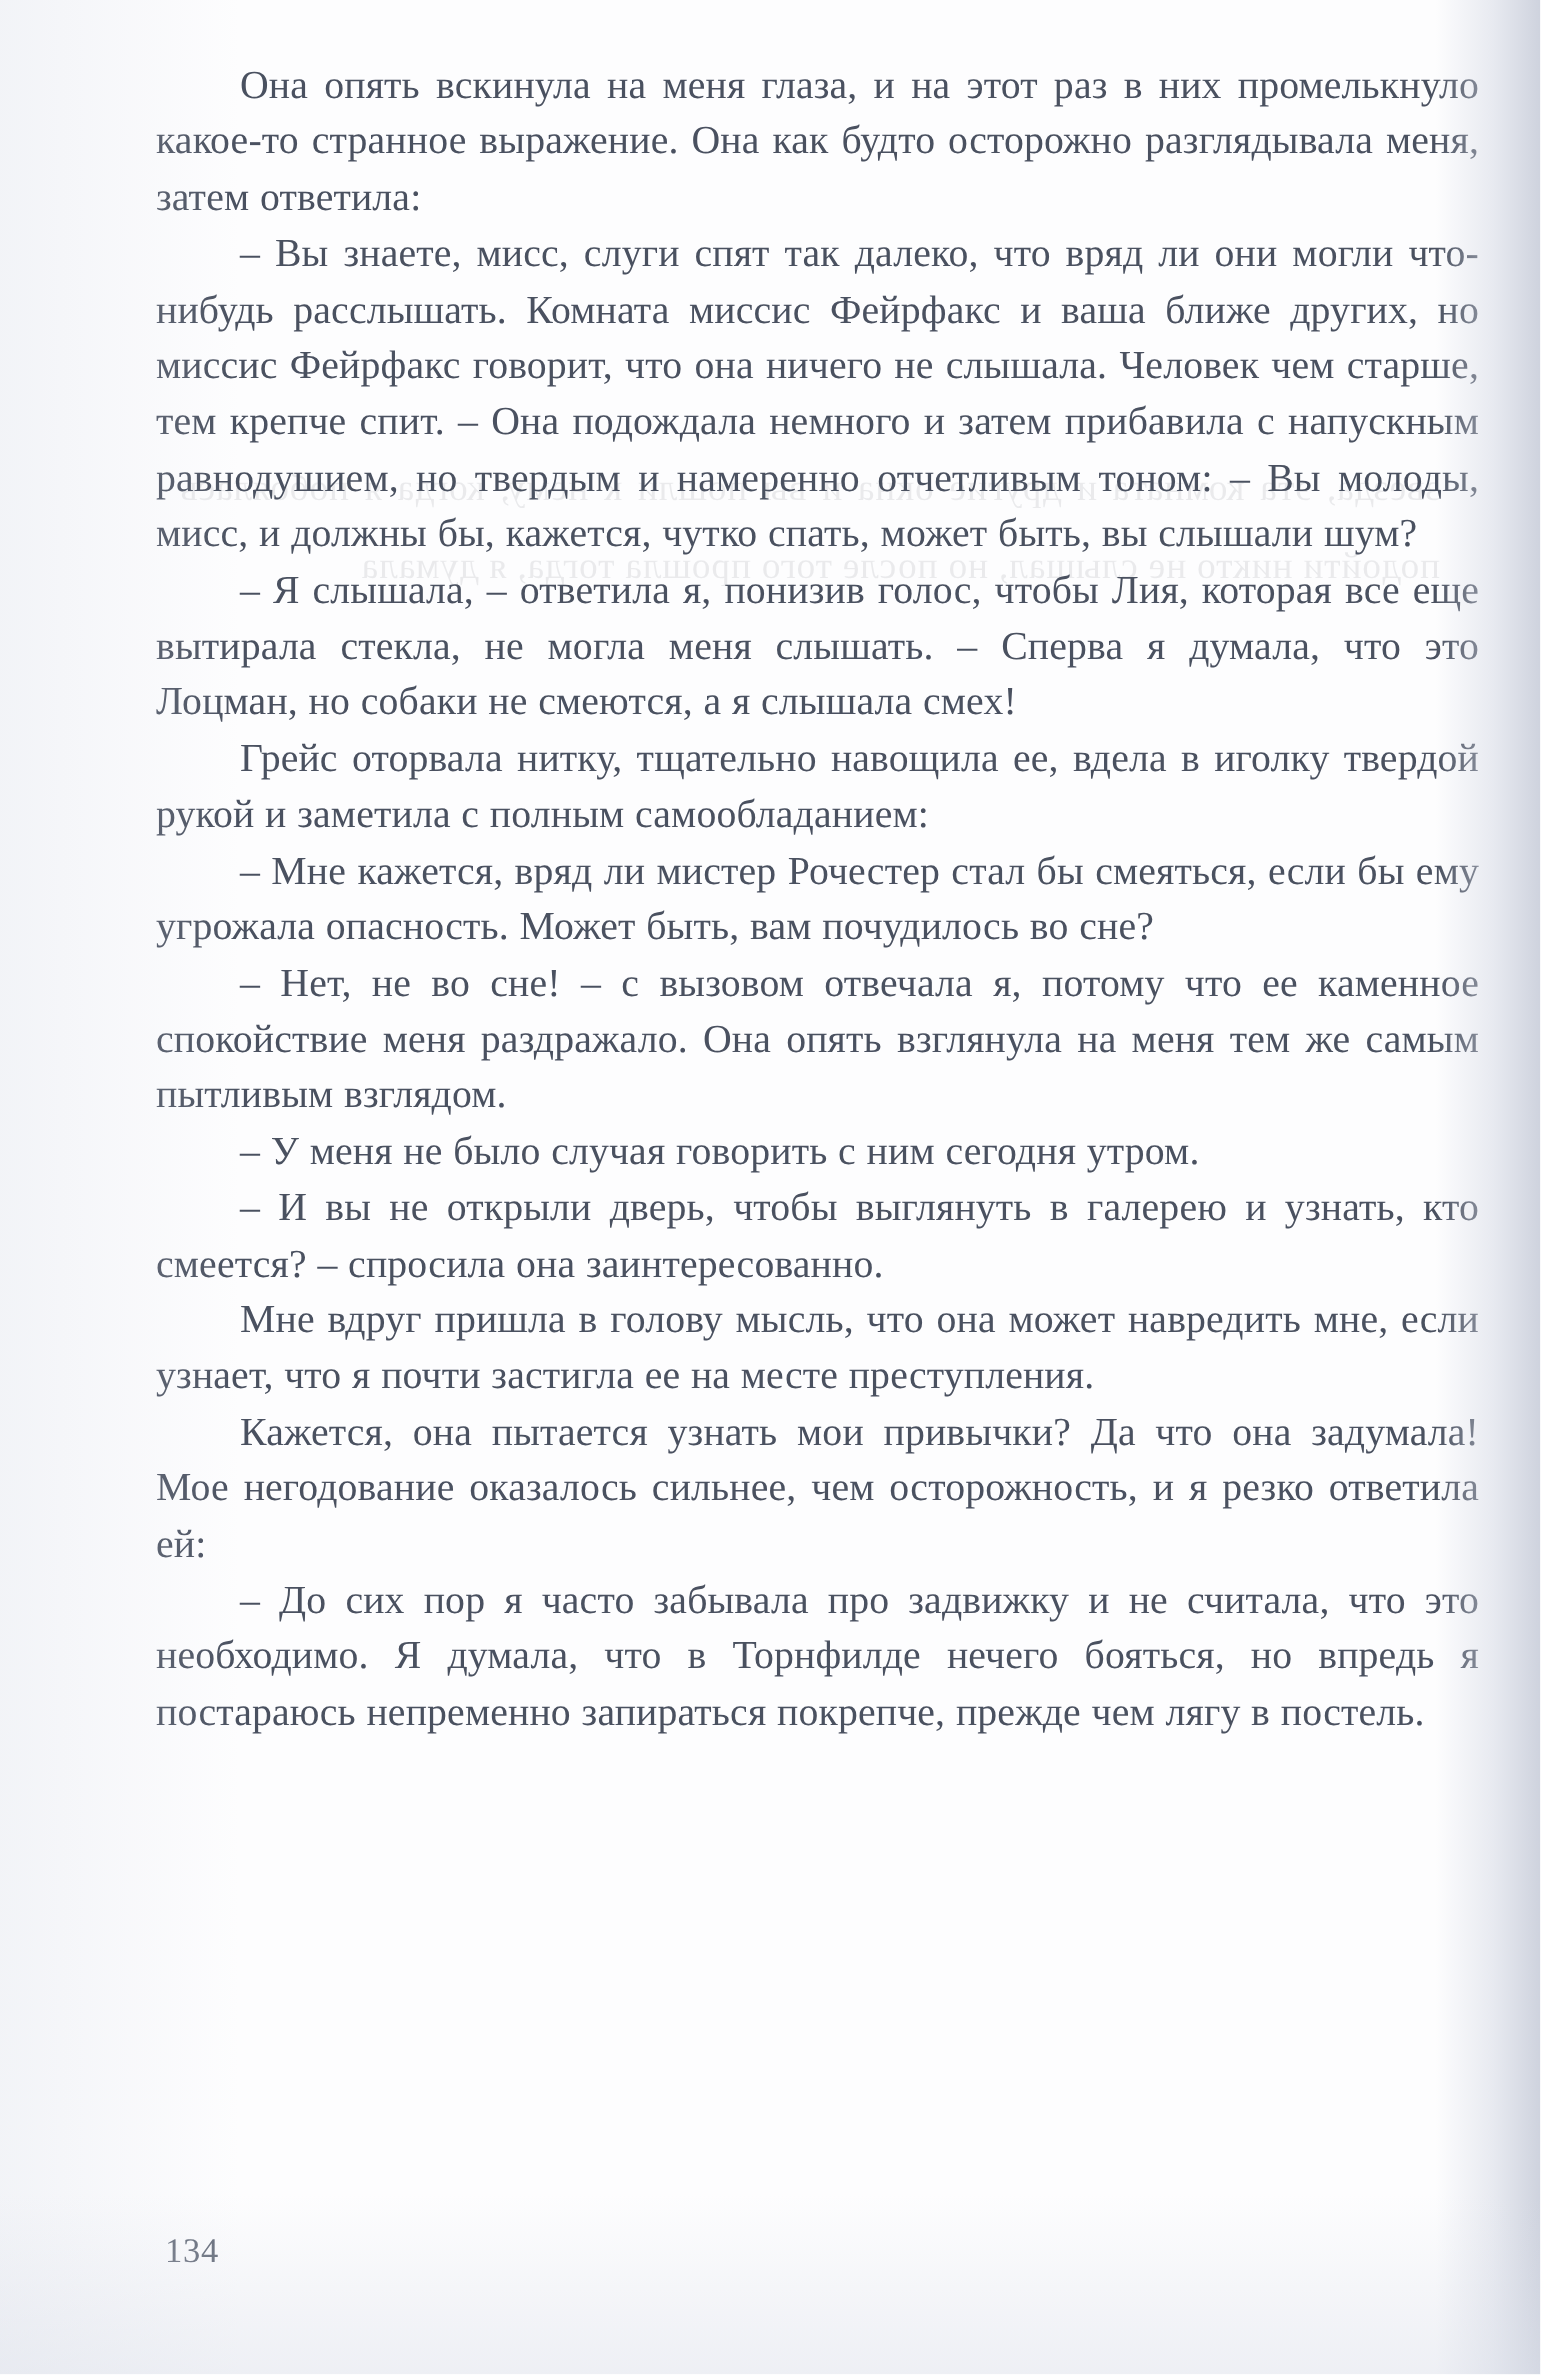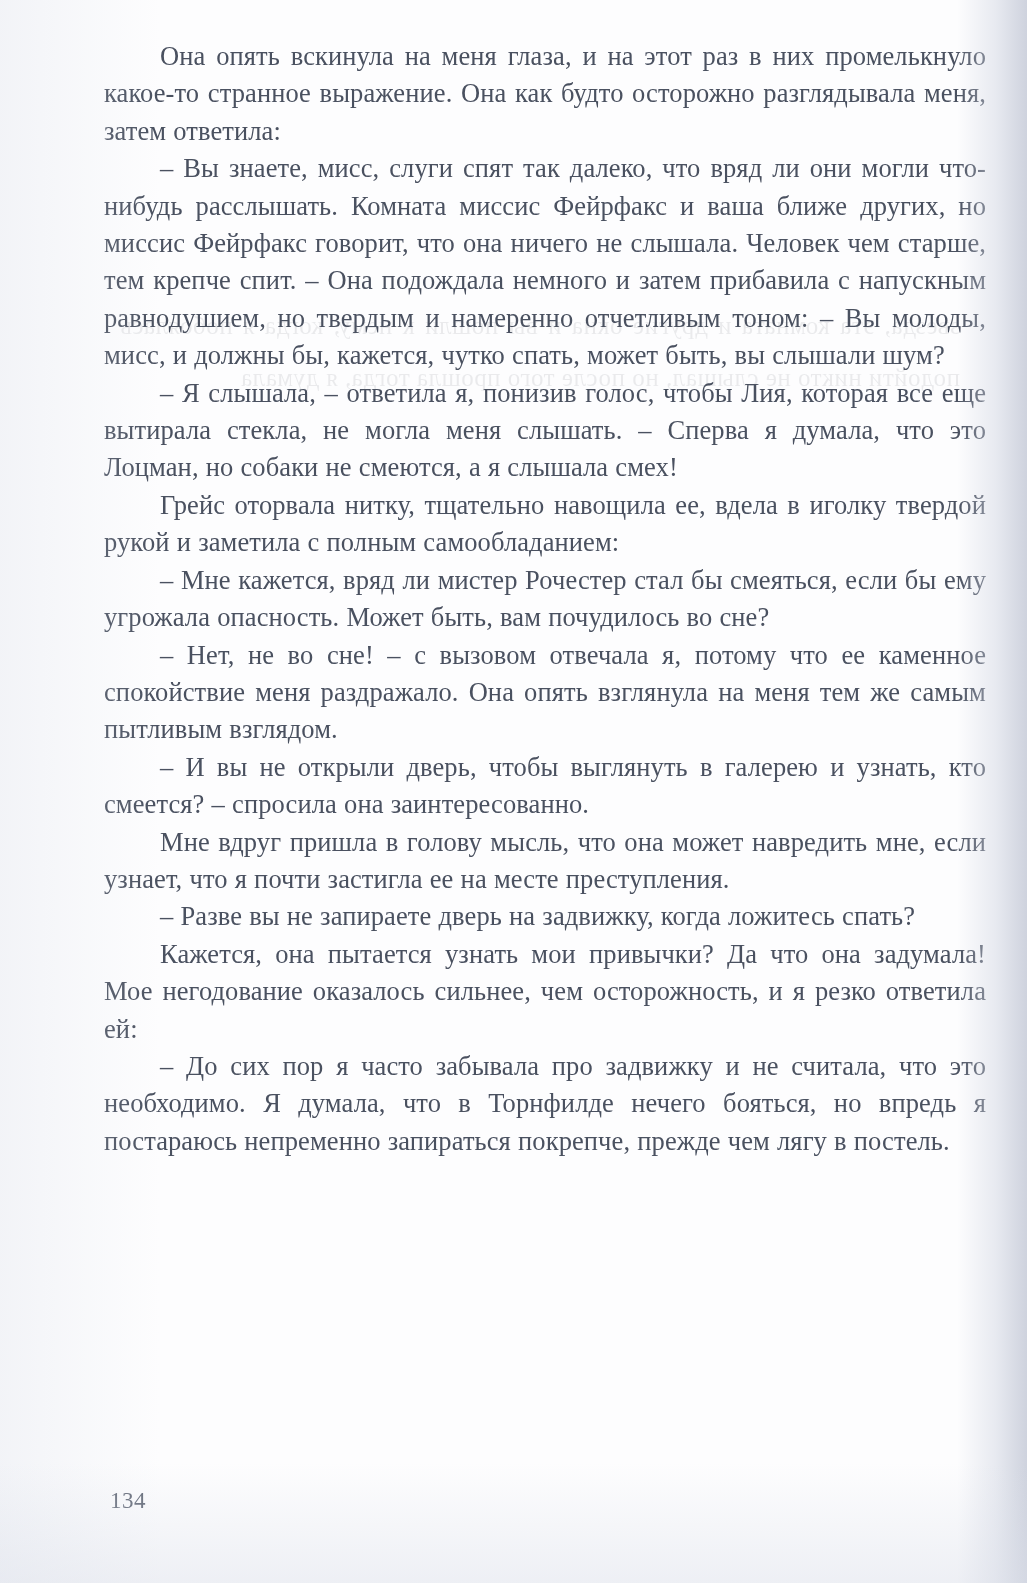--- a/index.html
+++ b/index.html
@@ -115,23 +115,23 @@
     <span>прошла тогда, я думала</span>
   </div>
 
   <div class="text-block">
     <p class="para">Она опять вскинула на меня глаза, и на этот раз в них промелькнуло какое-то странное выражение. Она как будто осторожно разглядывала меня, затем ответила:</p>
     <p class="para">– Вы знаете, мисс, слуги спят так далеко, что вряд ли они могли что-нибудь расслышать. Комната миссис Фейрфакс и ваша ближе других, но миссис Фейрфакс говорит, что она ничего не слышала. Человек чем старше, тем крепче спит. – Она подождала немного и затем прибавила с напускным равнодушием, но твердым и намеренно отчетливым тоном: – Вы молоды, мисс, и должны бы, кажется, чутко спать, может быть, вы слышали шум?</p>
     <p class="para">– Я слышала, – ответила я, понизив голос, чтобы Лия, которая все еще вытирала стекла, не могла меня слышать. – Сперва я думала, что это Лоцман, но собаки не смеются, а я слышала смех!</p>
     <p class="para">Грейс оторвала нитку, тщательно навощила ее, вдела в иголку твердой рукой и заметила с полным самообладанием:</p>
     <p class="para">– Мне кажется, вряд ли мистер Рочестер стал бы смеяться, если бы ему угрожала опасность. Может быть, вам почудилось во сне?</p>
     <p class="para">– Нет, не во сне! – с вызовом отвечала я, потому что ее каменное спокойствие меня раздражало. Она опять взглянула на меня тем же самым пытливым взглядом.</p>
+    <p class="para">– У меня не было случая говорить с ним сегодня утром.</p>
     <p class="para">– И вы не открыли дверь, чтобы выглянуть в галерею и узнать, кто смеется? – спросила она заинтересованно.</p>
     <p class="para">Мне вдруг пришла в голову мысль, что она может навредить мне, если узнает, что я почти застигла ее на месте преступления.</p>
-    <p class="para">– Разве вы не запираете дверь на задвижку, когда ложитесь спать?</p>
     <p class="para">Кажется, она пытается узнать мои привычки? Да что она задумала! Мое негодование оказалось сильнее, чем осторожность, и я резко ответила ей:</p>
     <p class="para">– До сих пор я часто забывала про задвижку и не считала, что это необходимо. Я думала, что в Торнфилде нечего бояться, но впредь я постараюсь непременно запираться покрепче, прежде чем лягу в постель.</p>
   </div>
 
   <div class="folio">134</div>
 
   <div class="scan-shade-topleft"></div>
   <div class="scan-shade-right"></div>
   <div class="scan-shade-bottom"></div>
 

